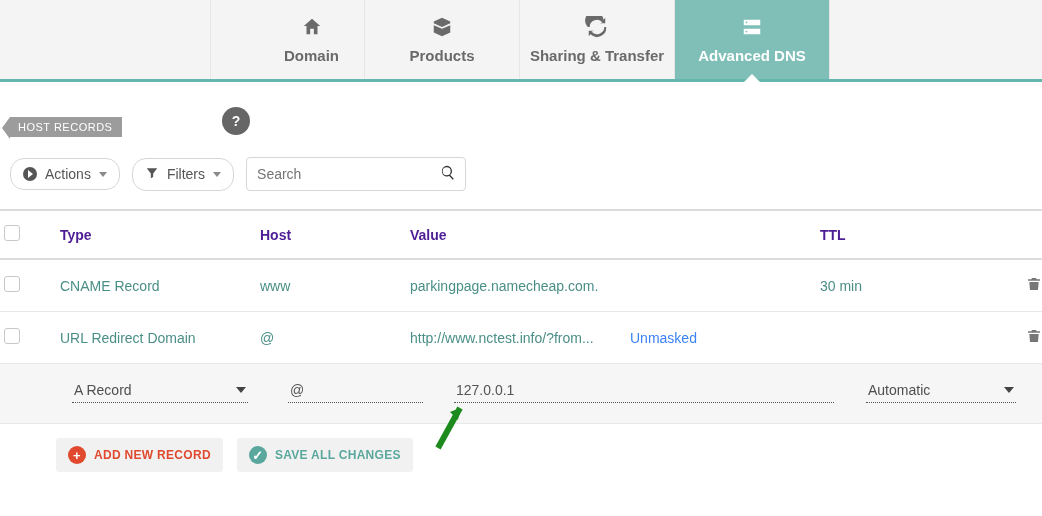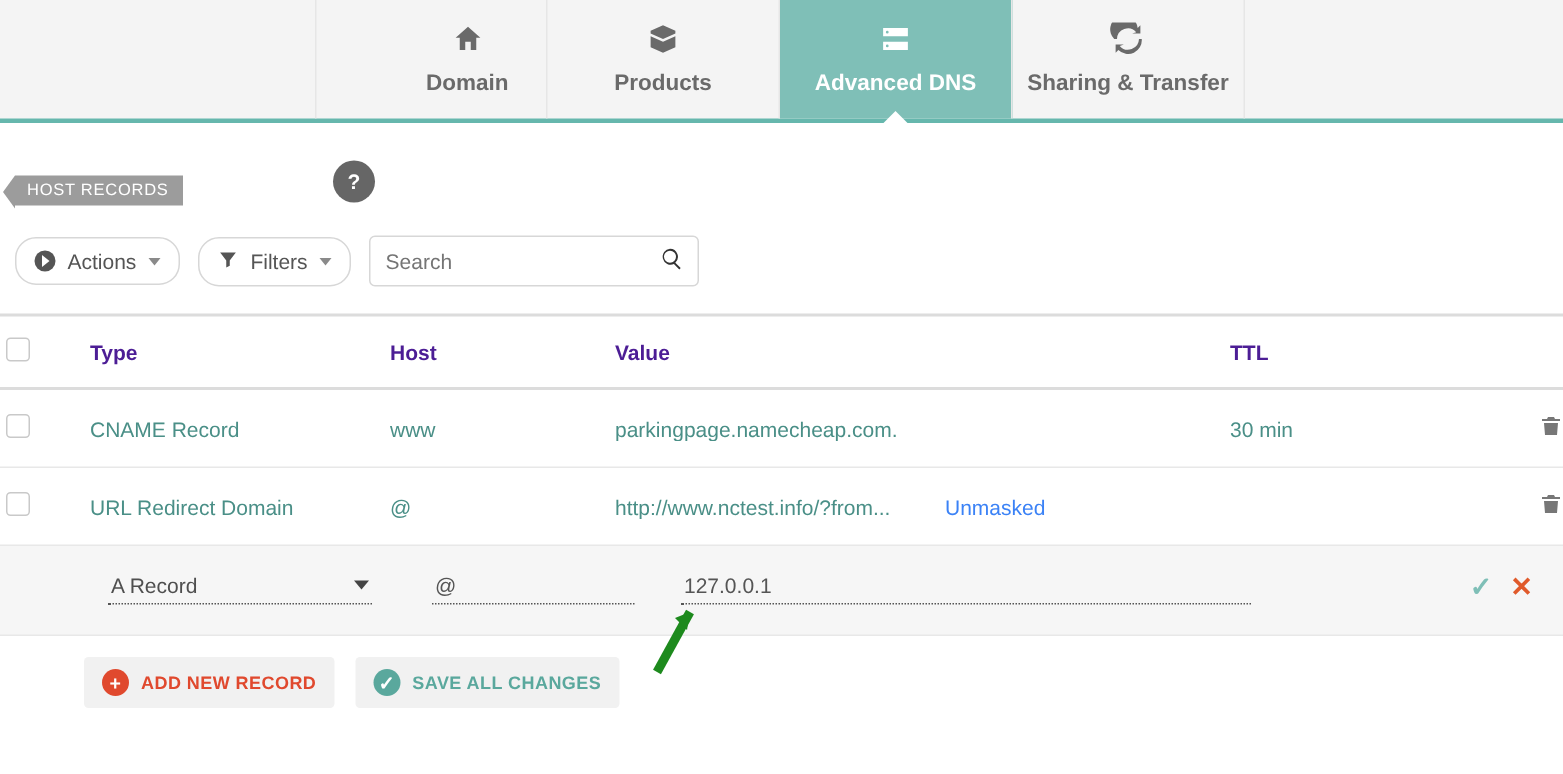--- a/index.html
+++ b/index.html
@@ -77,35 +77,35 @@
     <span>Domain</span>
   </div>
   <div class="tab">
     <span class="ticon">
       <svg viewBox="0 0 24 24">
           <path d="M12 2l9 4v2l-9 4-9-4V6l9-4zm-9 8l9 4 9-4v8l-9 4-9-4v-8z"></path>
         </svg>
     </span>
     <span>Products</span>
   </div>
+  <div class="tab">
+    <span class="ticon">
+      <svg viewBox="0 0 24 24">
+          <path d="M4 12a8 8 0 0114-5l-3 1 6 0 0-6-2 2A10 10 0 102 12h2zm16 0a8 8 0 01-14 5l3-1-6 0 0 6 2-2a10 10 0 0017-8h-2z"></path>
+        </svg>
+    </span>
+    <span>Sharing &amp; Transfer</span>
+  </div>
   <div class="tab active">
     <span class="ticon">
       <svg viewBox="0 0 24 24">
           <path d="M3 4h18v6H3V4zm0 10h18v6H3v-6zm3 2a1 1 0 100 2 1 1 0 000-2zm0-10a1 1 0 100 2 1 1 0 000-2z"></path>
         </svg>
     </span>
     <span>Advanced DNS</span>
-  </div>
-  <div class="tab">
-    <span class="ticon">
-      <svg viewBox="0 0 24 24">
-          <path d="M4 12a8 8 0 0114-5l-3 1 6 0 0-6-2 2A10 10 0 102 12h2zm16 0a8 8 0 01-14 5l3-1-6 0 0 6 2-2a10 10 0 0017-8h-2z"></path>
-        </svg>
-    </span>
-    <span>Sharing &amp; Transfer</span>
   </div>
 </div>
 
 <div class="section-row">
   <span class="flag-label">HOST RECORDS</span>
   <span class="help-dot">?</span>
 </div>
 
 <div class="toolbar">
   <button class="btn">
@@ -176,20 +176,26 @@
   <div class="edit-row">
     <div></div>
     <div>
       <div class="uselect">
         <span>A Record</span>
         <span class="caret"></span>
       </div>
     </div>
     <div><input class="uinput" value="@" style=""></div>
     <div><input class="uinput" style="width: 96%;" value="127.0.0.1"></div>
+    <div>
+      <div class="uselect">
+        <span>Automatic</span>
+        <span class="caret"></span>
+      </div>
+    </div>
     <div class="edit-actions">
       <span class="ok">✓</span>
       <span class="cancel">✕</span>
     </div>
 
     <div class="arrow-ann">
       <svg viewBox="0 0 40 50">
           <path d="M8 48 L30 8" stroke="#1d8a1d" stroke-width="6" fill="none"></path>
           <path d="M30 8 L20 12 L28 20 Z" fill="#1d8a1d"></path>
         </svg>

